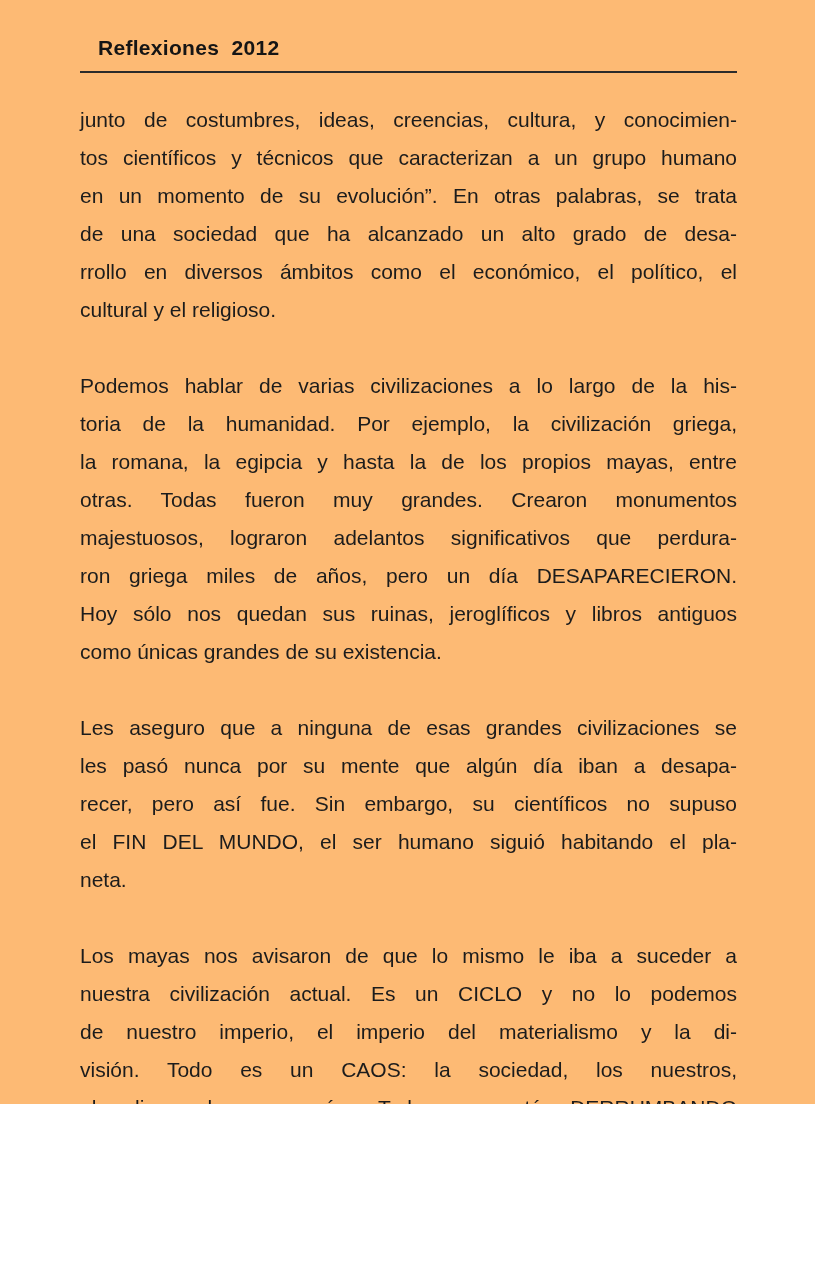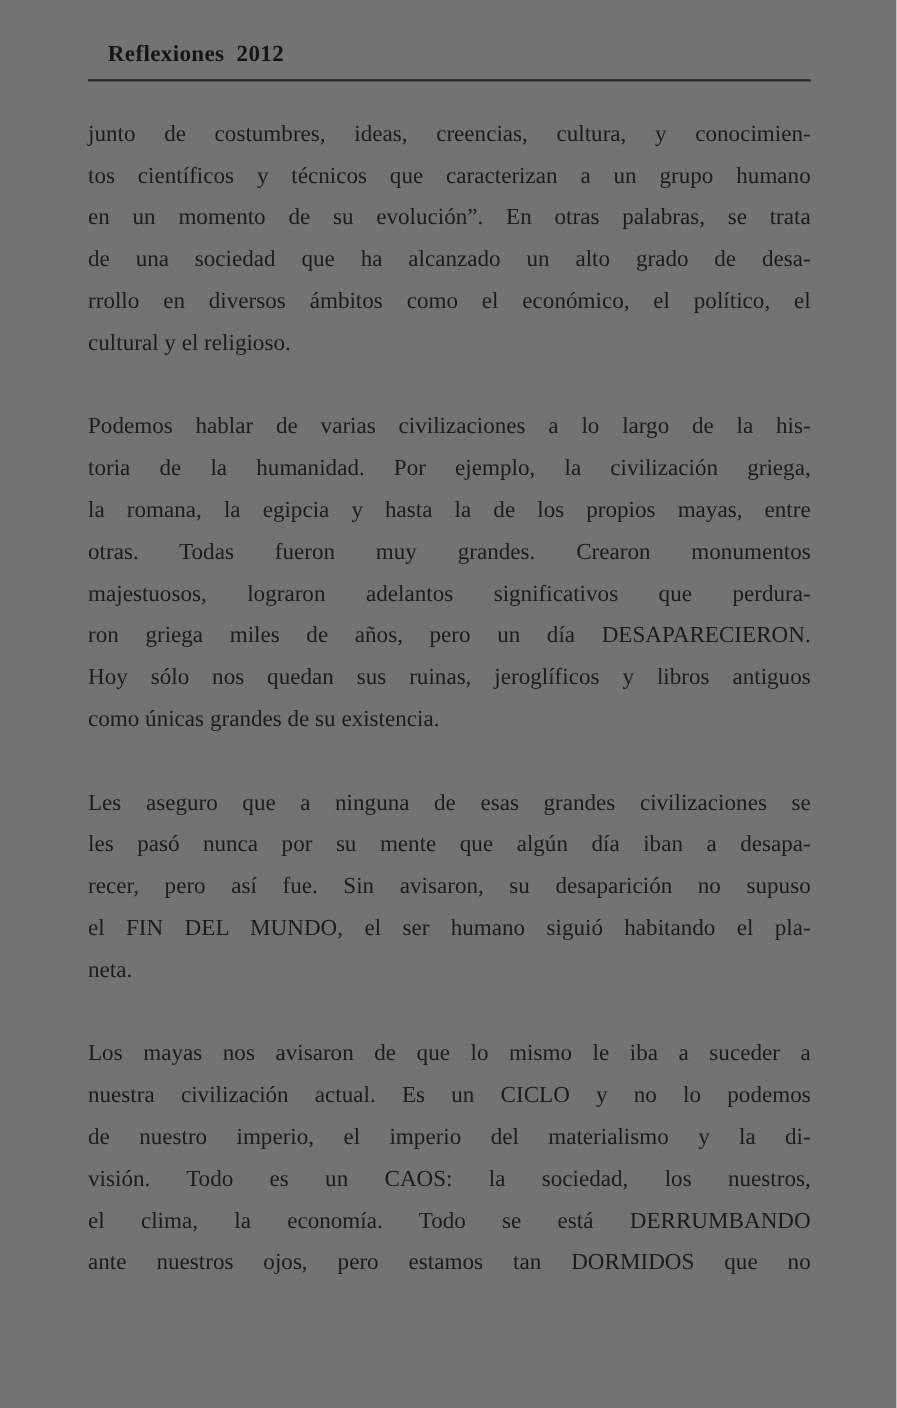--- a/index.html
+++ b/index.html
@@ -2,23 +2,23 @@
 <html><head>
   <meta charset="utf-8">
   <style>
     html, body {
       margin: 0;
       padding: 0;
       background: #ffffff;
     }
     .page {
       width: 815px;
-      height: 1280px;
-      background: #737373;
-      font-family: Liberation Serif, serif;
+      height: 1104px;
+      background: #fdba74;
+      font-family: Liberation Sans, sans-serif;
       color: #1c1c1c;
       position: relative;
       box-sizing: border-box;
       padding: 36px 78px 0 80px;
       overflow: hidden;
     }
     .header {
       border-bottom: 2px solid #2b2b2b;
       padding: 0 0 11px 18px;
     }
@@ -80,21 +80,21 @@
         <div class="line">la romana, la egipcia y hasta la de los propios mayas, entre</div>
         <div class="line">otras. Todas fueron muy grandes. Crearon monumentos</div>
         <div class="line">majestuosos, lograron adelantos significativos que perdura-</div>
         <div class="line">ron griega miles de años, pero un día DESAPARECIERON.</div>
         <div class="line">Hoy sólo nos quedan sus ruinas, jeroglíficos y libros antiguos</div>
         <div class="line">como únicas grandes de su existencia.</div>
       </div>
       <div class="paragraph last-left">
         <div class="line">Les aseguro que a ninguna de esas grandes civilizaciones se</div>
         <div class="line">les pasó nunca por su mente que algún día iban a desapa-</div>
-        <div class="line">recer, pero así fue. Sin avisaron, su desaparición no supuso</div>
+        <div class="line">recer, pero así fue. Sin embargo, su científicos no supuso</div>
         <div class="line">el FIN DEL MUNDO, el ser humano siguió habitando el pla-</div>
         <div class="line">neta.</div>
       </div>
       <div class="paragraph">
         <div class="line">Los mayas nos avisaron de que lo mismo le iba a suceder a</div>
         <div class="line">nuestra civilización actual. Es un CICLO y no lo podemos</div>
         <div class="line">de nuestro imperio, el imperio del materialismo y la di-</div>
         <div class="line">visión. Todo es un CAOS: la sociedad, los nuestros,</div>
         <div class="line">el clima, la economía. Todo se está DERRUMBANDO</div>
         <div class="line">ante nuestros ojos, pero estamos tan DORMIDOS que no</div>

